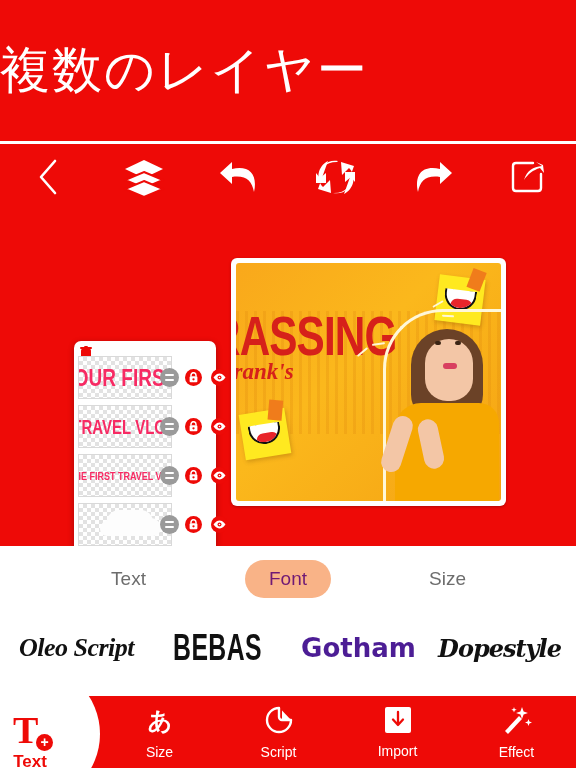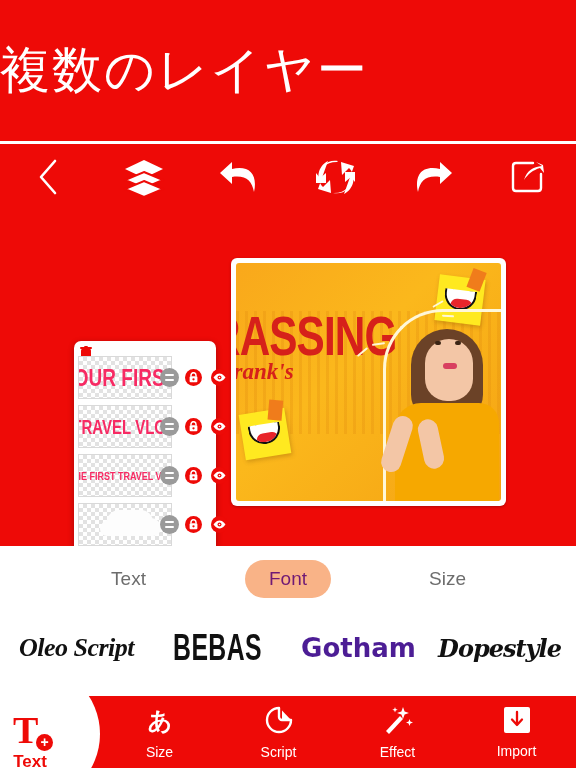--- a/index.html
+++ b/index.html
@@ -548,35 +548,35 @@
           <span class="nlabel">Size</span>
         </div>
         <div class="nav-item">
           <span><svg width="30" height="30" viewBox="0 0 30 30">
               <path d="M15 3 A12 12 0 1 0 27 15 L18 15 A3 3 0 0 1 15 12 Z" fill="none" stroke="#fff" stroke-width="2.4" stroke-linejoin="round"></path>
               <path d="M18 14.6 L26.6 14.6 L18 5.6 Z" fill="#fff"></path>
             </svg></span>
           <span class="nlabel">Script</span>
         </div>
         <div class="nav-item">
+          <span><svg width="28" height="28" viewBox="0 0 28 28">
+              <rect x="1" y="1" width="26" height="26" rx="2" fill="#fff"></rect>
+              <path d="M14 6 L14 18 M9 13.5 L14 19 L19 13.5" fill="none" stroke="#EE0A07" stroke-width="2.3" stroke-linecap="round" stroke-linejoin="round"></path>
+            </svg></span>
+          <span class="nlabel">Import</span>
+        </div>
+        <div class="nav-item">
           <span><svg width="30" height="30" viewBox="0 0 30 30">
               <path d="M3 26 L17 11 L20 14 L6 29 Z" fill="#fff"></path>
               <path d="M20 2 L21.6 6.4 L26 8 L21.6 9.6 L20 14 L18.4 9.6 L14 8 L18.4 6.4 Z" fill="#fff"></path>
               <path d="M26.5 14 L27.4 16.6 L30 17.5 L27.4 18.4 L26.5 21 L25.6 18.4 L23 17.5 L25.6 16.6 Z" fill="#fff"></path>
               <path d="M12 2 L12.7 4 L14.7 4.7 L12.7 5.4 L12 7.4 L11.3 5.4 L9.3 4.7 L11.3 4 Z" fill="#fff"></path>
             </svg></span>
           <span class="nlabel">Effect</span>
         </div>
-        <div class="nav-item">
-          <span><svg width="28" height="28" viewBox="0 0 28 28">
-              <rect x="1" y="1" width="26" height="26" rx="2" fill="#fff"></rect>
-              <path d="M14 6 L14 18 M9 13.5 L14 19 L19 13.5" fill="none" stroke="#EE0A07" stroke-width="2.3" stroke-linecap="round" stroke-linejoin="round"></path>
-            </svg></span>
-          <span class="nlabel">Import</span>
-        </div>
       </div>
     <div class="nav-active">
       <div class="glyph-t">T
         <span class="glyph-plus">+</span>
       </div>
       <div class="nlabel">Text</div>
     </div>
   </div>
 
 </div>

